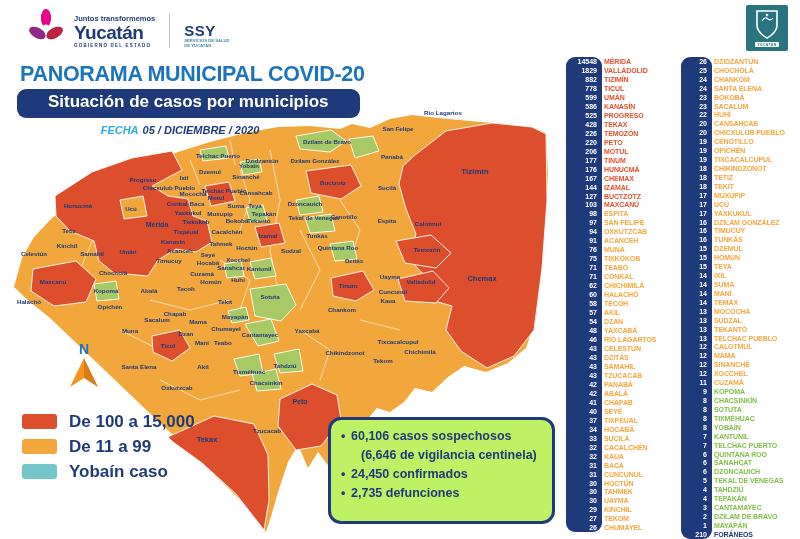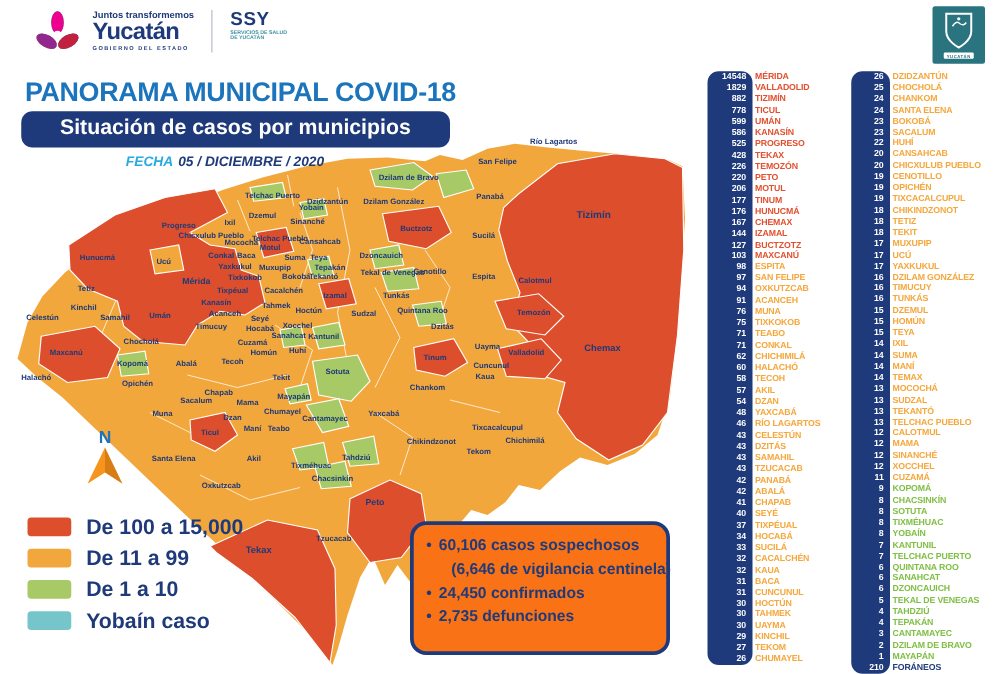--- a/index.html
+++ b/index.html
@@ -4,21 +4,21 @@
 <style>
   * { box-sizing: border-box; margin: 0; padding: 0; }
   html,body { width:800px; height:539px; }
   body {
     font-family: "Liberation Sans", sans-serif;
     background:#ffffff; position:relative; overflow:hidden;
   }
   .abs { position:absolute; }
 
   
-  #logo-block { left:26px; top:8px; display:flex; align-items:flex-start; gap:8px; }
+  #logo-block { left:26px; top:8px; display:flex; align-items:flex-end; gap:8px; }
   #logo-texts { display:flex; flex-direction:column; line-height:1; }
   .logo-tagline { font-size:7.5px; font-weight:bold; color:#1F3A7A; }
   .logo-brand   { font-size:19px; font-weight:bold; color:#1F3A7A; letter-spacing:-0.5px; }
   .logo-gov     { font-size:4.5px; font-weight:bold; color:#1F3A7A; letter-spacing:1.2px; margin-top:2px; }
   #logo-divider { width:1px; height:34px; background:#b9c0cc; margin:0 6px; }
   #ssy-block { display:flex; flex-direction:column; line-height:1.05; }
   .ssy-label { font-size:15px; font-weight:bold; color:#1F3A7A; letter-spacing:0.5px; }
   .ssy-sub   { font-size:4.2px; font-weight:bold; color:#3f8ea0; width:46px; text-transform:uppercase; }
 
   #badge { right:12px; top:5px; width:42px; height:46px; background:#2A7480; border-radius:2px;
@@ -38,22 +38,22 @@
   #map-svg { left:0; top:0; width:800px; height:539px; }
   .map-label { fill:#1F3A7A; font-weight:bold; font-family:"Liberation Sans",sans-serif; text-anchor:middle; }
 
   
   #legend { left:22px; top:409px; }
   .legend-row { display:flex; align-items:center; height:25px; }
   .legend-swatch { width:35px; height:15px; border-radius:3px; flex:none; }
   .legend-label { margin-left:12px; font-size:17px; font-weight:800; color:#1F3A7A; white-space:nowrap; }
 
   
-  #stats-box { left:328px; top:417px; width:208px; height:107px; border:3px solid #1F3A7A; border-radius:13px;
-               background:#f97316; padding:7px 8px 0 10px; }
+  #stats-box { left:328px; top:417px; width:227px; height:107px; border:3px solid #1F3A7A; border-radius:13px;
+               background:#bef264; padding:7px 8px 0 10px; }
   .stat-line { font-size:12.5px; font-weight:800; color:#1F3A7A; line-height:19px; white-space:nowrap; }
   .stat-line .bullet { display:inline-block; width:10px; }
   .stat-line.indent { padding-left:10px; }
 
   
   .rank-col { top:57px; }
   #rank-col-1 { left:566px; width:128px; }
   #rank-col-2 { left:681px; width:118px; }
   .rank-bar { position:absolute; left:0; top:0; background:#1F3A7A; border-radius:9px; }
   #rank-col-1 .rank-bar { width:36px; }
@@ -275,40 +275,36 @@
 
 <div id="badge" class="abs">
   <svg width="26" height="32" viewBox="0 0 26 32">
     <path d="M3,2 h20 v14 c0,8 -10,13 -10,13 c0,0 -10,-5 -10,-13 z" fill="none" stroke="#ffffff" stroke-width="1.6"></path>
     <path d="M8,12 q3,-5 6,-2 q3,2 5,-1" fill="none" stroke="#ffffff" stroke-width="1.2"></path>
     <circle cx="13" cy="6" r="1.3" fill="#ffffff"></circle>
   </svg>
   <span class="badge-caption">YUCATÁN</span>
 </div>
 
-<div id="page-title" class="abs">PANORAMA MUNICIPAL COVID-18</div>
+<div id="page-title" class="abs">PANORAMA MUNICIPAL COVID-20</div>
 <div id="subtitle-pill" class="abs">Situación de casos por municipios</div>
 <div id="date-line" class="abs">
   <span class="fecha">FECHA</span><span class="dateval">05 / DICIEMBRE / 2020</span>
 </div>
 
 <div id="legend" class="abs">
     <div class="legend-row">
       <span class="legend-swatch" style="background: rgb(221, 78, 44);"></span>
       <span class="legend-label">De 100 a 15,000</span>
     </div>
     <div class="legend-row">
       <span class="legend-swatch" style="background: rgb(242, 167, 60);"></span>
       <span class="legend-label">De 11 a 99</span>
     </div>
     <div class="legend-row">
-      <span class="legend-swatch" style="background: rgb(167, 202, 102);"></span>
-      <span class="legend-label">De 1 a 10</span>
-    </div>
-    <div class="legend-row">
       <span class="legend-swatch" style="background: rgb(118, 197, 203);"></span>
       <span class="legend-label">Yobaín caso</span>
     </div>
   </div>
 
 <div id="stats-box" class="abs">
     <div class="stat-line"><span class="bullet">•</span><span>60,106 casos sospechosos</span></div>
     <div class="stat-line indent"><span class="bullet"></span><span>(6,646 de vigilancia centinela)</span></div>
     <div class="stat-line"><span class="bullet">•</span><span>24,450 confirmados</span></div>
     <div class="stat-line"><span class="bullet">•</span><span>2,735 defunciones</span></div>

